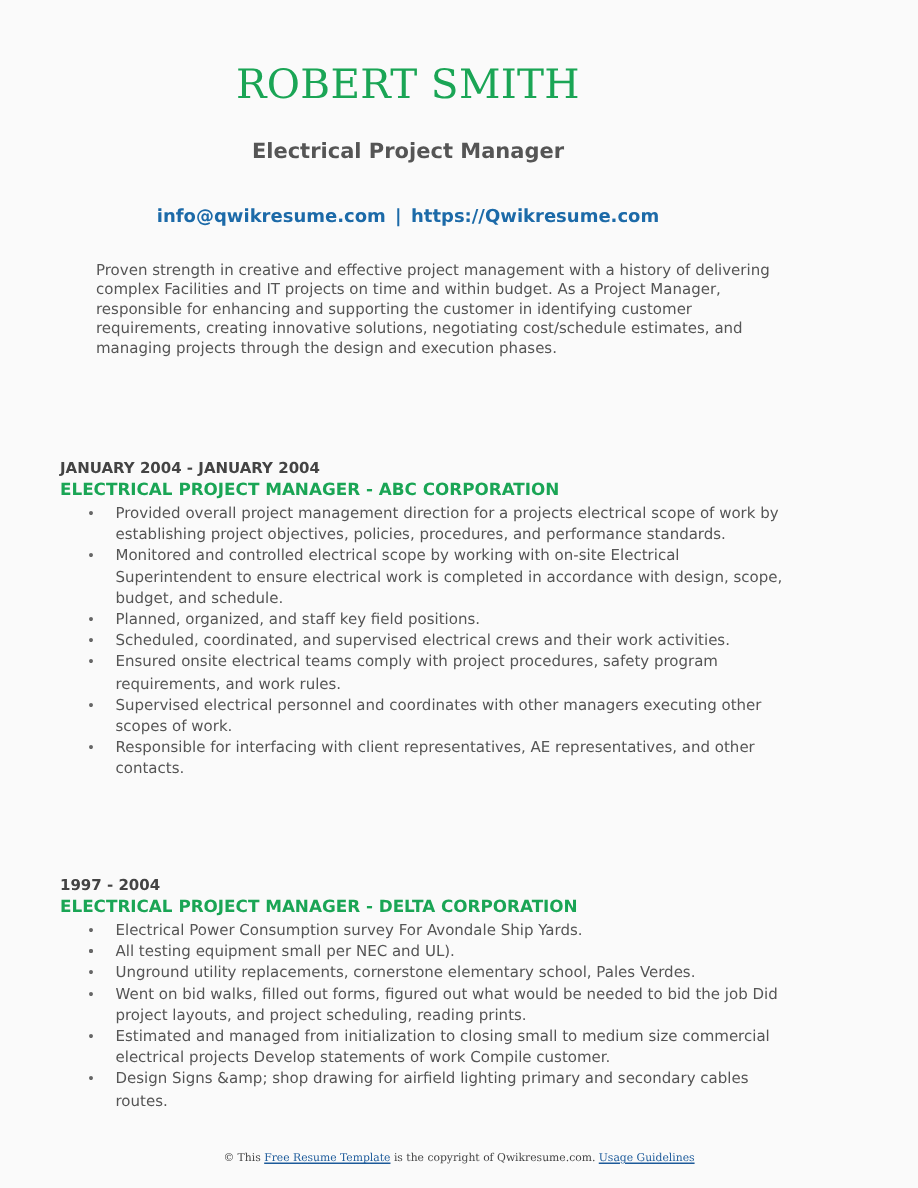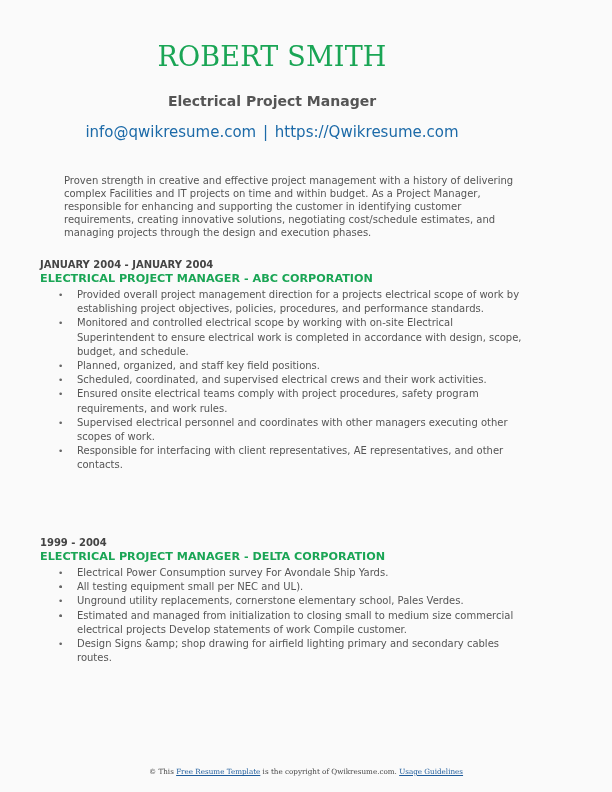--- a/index.html
+++ b/index.html
@@ -37,23 +37,23 @@
     }
     .title {
       font-family: "DejaVu Sans", sans-serif;
       font-weight: bold;
       font-size: 14px;
       color: #555555;
       line-height: 18px;
       margin-top: 20px;
     }
     .contact {
-      margin-top: 15px;
-      font-size: 15px;
-      font-weight: normal;
+      margin-top: 27px;
+      font-size: 12px;
+      font-weight: bold;
       color: #1c6aa8;
       line-height: 14px;
     }
     .contact .sep {
       color: #1c6aa8;
       padding: 0 2px;
     }
     .summary {
       position: absolute;
       left: 64px; top: 175px;
@@ -68,20 +68,21 @@
       left: 40px;
       width: 490px;
     }
     .job1 { top: 259px; }
     .job2 { top: 537px; }
     .dates {
       font-size: 10px;
       font-weight: bold;
       color: #444444;
       line-height: 12px;
+      margin-top: 48px;
     }
     .role {
       font-size: 11.2px;
       font-weight: bold;
       color: #1aa555;
       line-height: 14px;
       margin-top: 1px;
     }
     ul.bullets {
       list-style: none;
@@ -143,28 +144,28 @@
       <li><span class="dot">•</span><span>Monitored and controlled electrical scope by working with on-site Electrical Superintendent to ensure electrical work is completed in accordance with design, scope, budget, and schedule.</span></li>
       <li><span class="dot">•</span><span>Planned, organized, and staff key field positions.</span></li>
       <li><span class="dot">•</span><span>Scheduled, coordinated, and supervised electrical crews and their work activities.</span></li>
       <li><span class="dot">•</span><span>Ensured onsite electrical teams comply with project procedures, safety program requirements, and work rules.</span></li>
       <li><span class="dot">•</span><span>Supervised electrical personnel and coordinates with other managers executing other scopes of work.</span></li>
       <li><span class="dot">•</span><span>Responsible for interfacing with client representatives, AE representatives, and other contacts.</span></li>
     </ul>
   </div>
 
   <div class="job job2">
-    <div class="dates">1999 - 2004</div>
+    <div class="dates">1997 - 2004</div>
     <div class="role">ELECTRICAL PROJECT MANAGER - DELTA CORPORATION</div>
     <ul class="bullets">
       <li><span class="dot">•</span><span>Electrical Power Consumption survey For Avondale Ship Yards.</span></li>
       <li><span class="dot">•</span></li>
       <li><span class="dot">•</span><span>All testing equipment small per NEC and UL).</span></li>
       <li><span class="dot">•</span><span>Unground utility replacements, cornerstone elementary school, Pales Verdes.</span></li>
-      <li><span class="dot">•</span></li>
+      <li><span class="dot">•</span><span>Went on bid walks, filled out forms, figured out what would be needed to bid the job Did project layouts, and project scheduling, reading prints.</span></li>
       <li><span class="dot">•</span><span>Estimated and managed from initialization to closing small to medium size commercial electrical projects Develop statements of work Compile customer.</span></li>
       <li><span class="dot">•</span><span>Design Signs &amp;amp; shop drawing for airfield lighting primary and secondary cables routes.</span></li>
     </ul>
   </div>
 
   <div class="footer">
     <span>© This</span>
     <a>Free Resume Template</a>
     <span>is the copyright of Qwikresume.com.</span>
     <a>Usage Guidelines</a>

